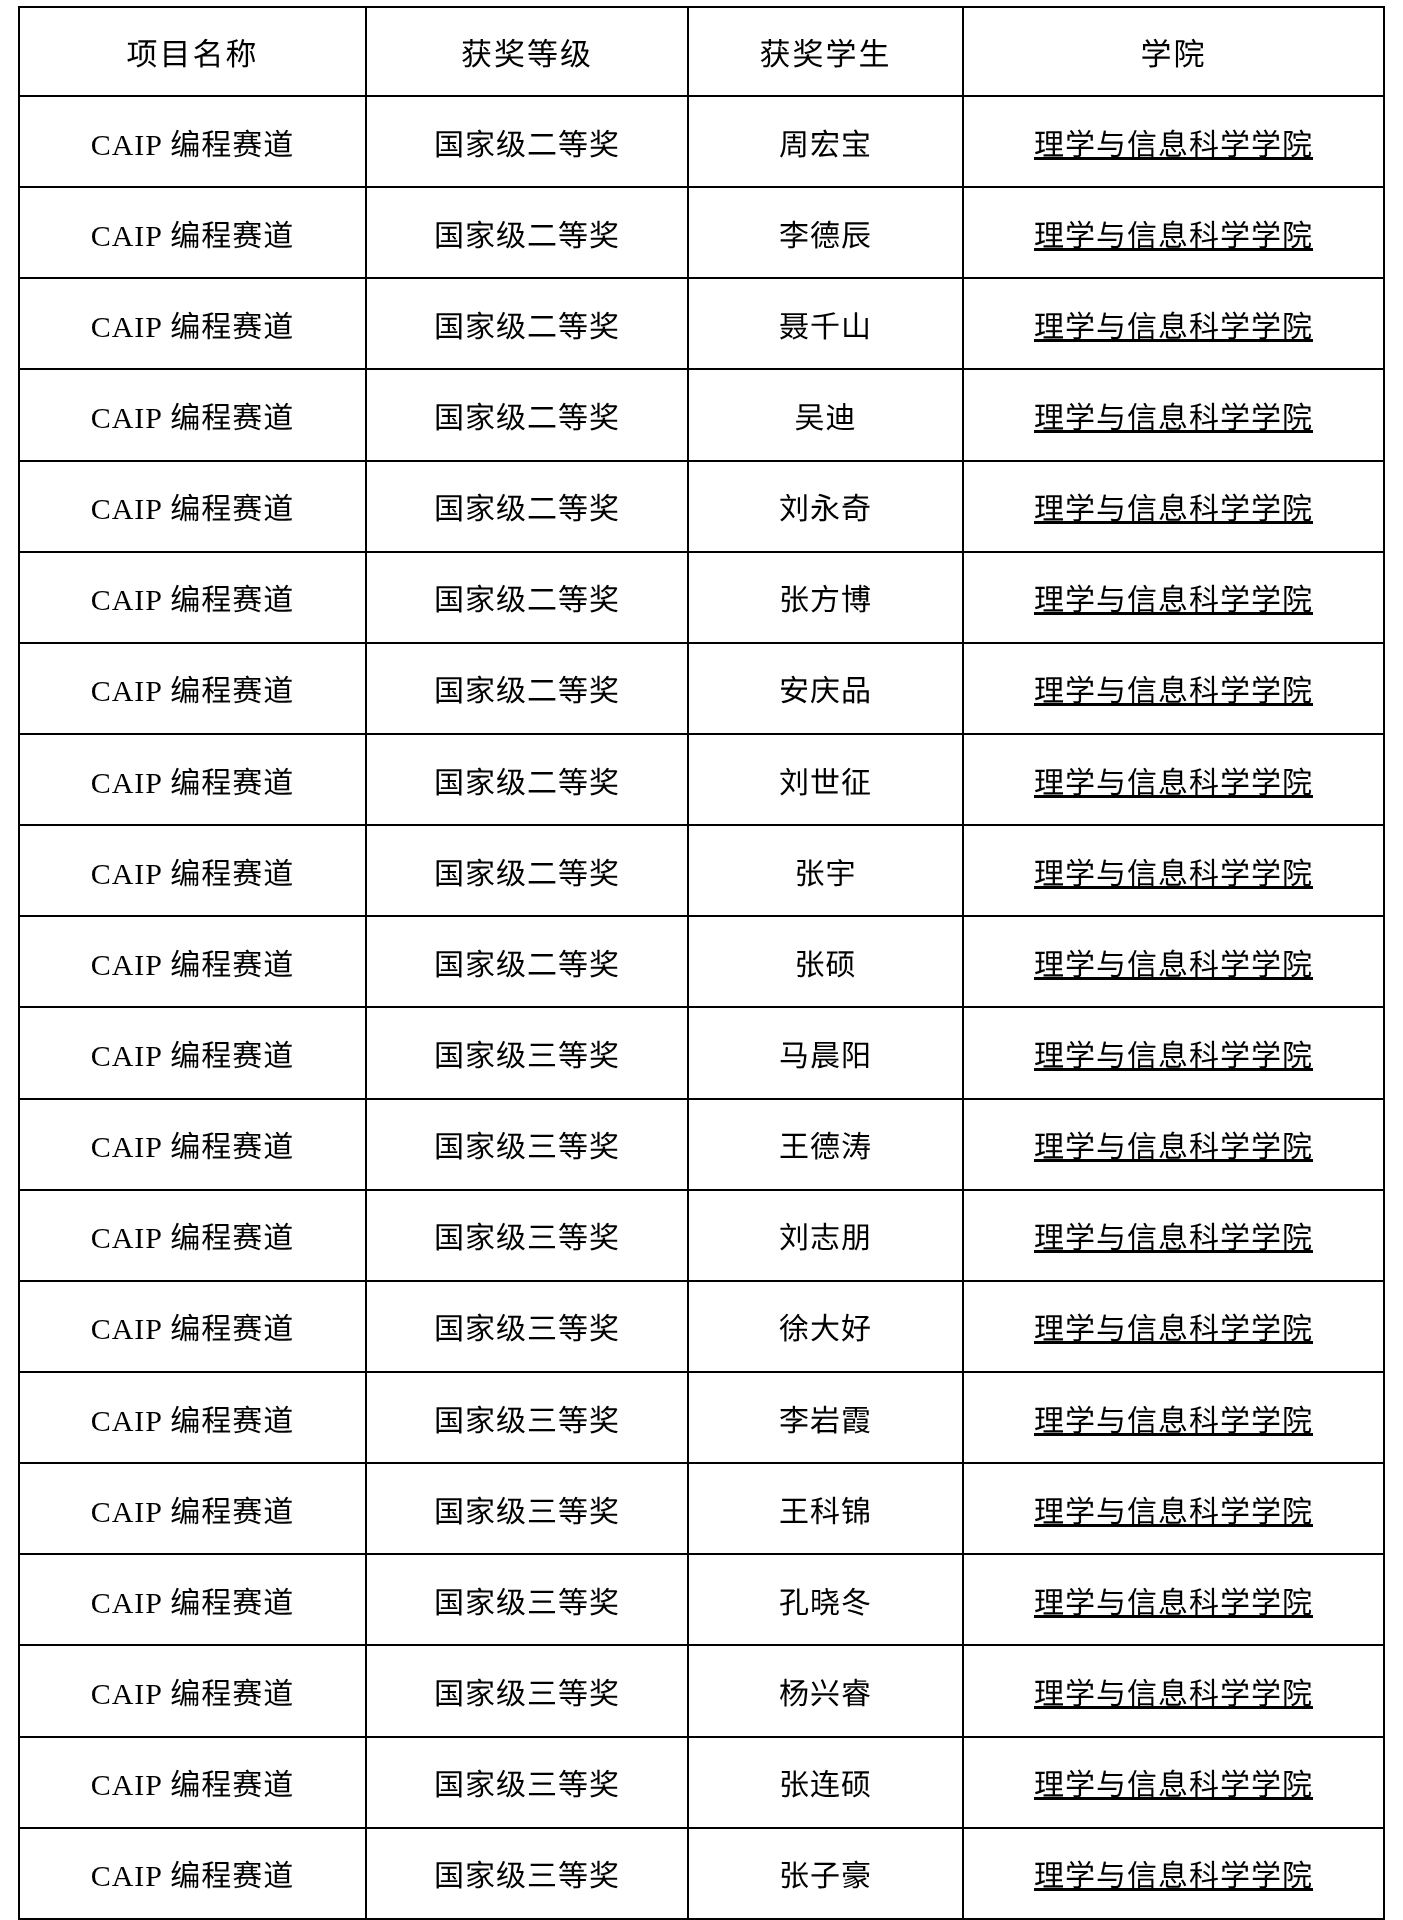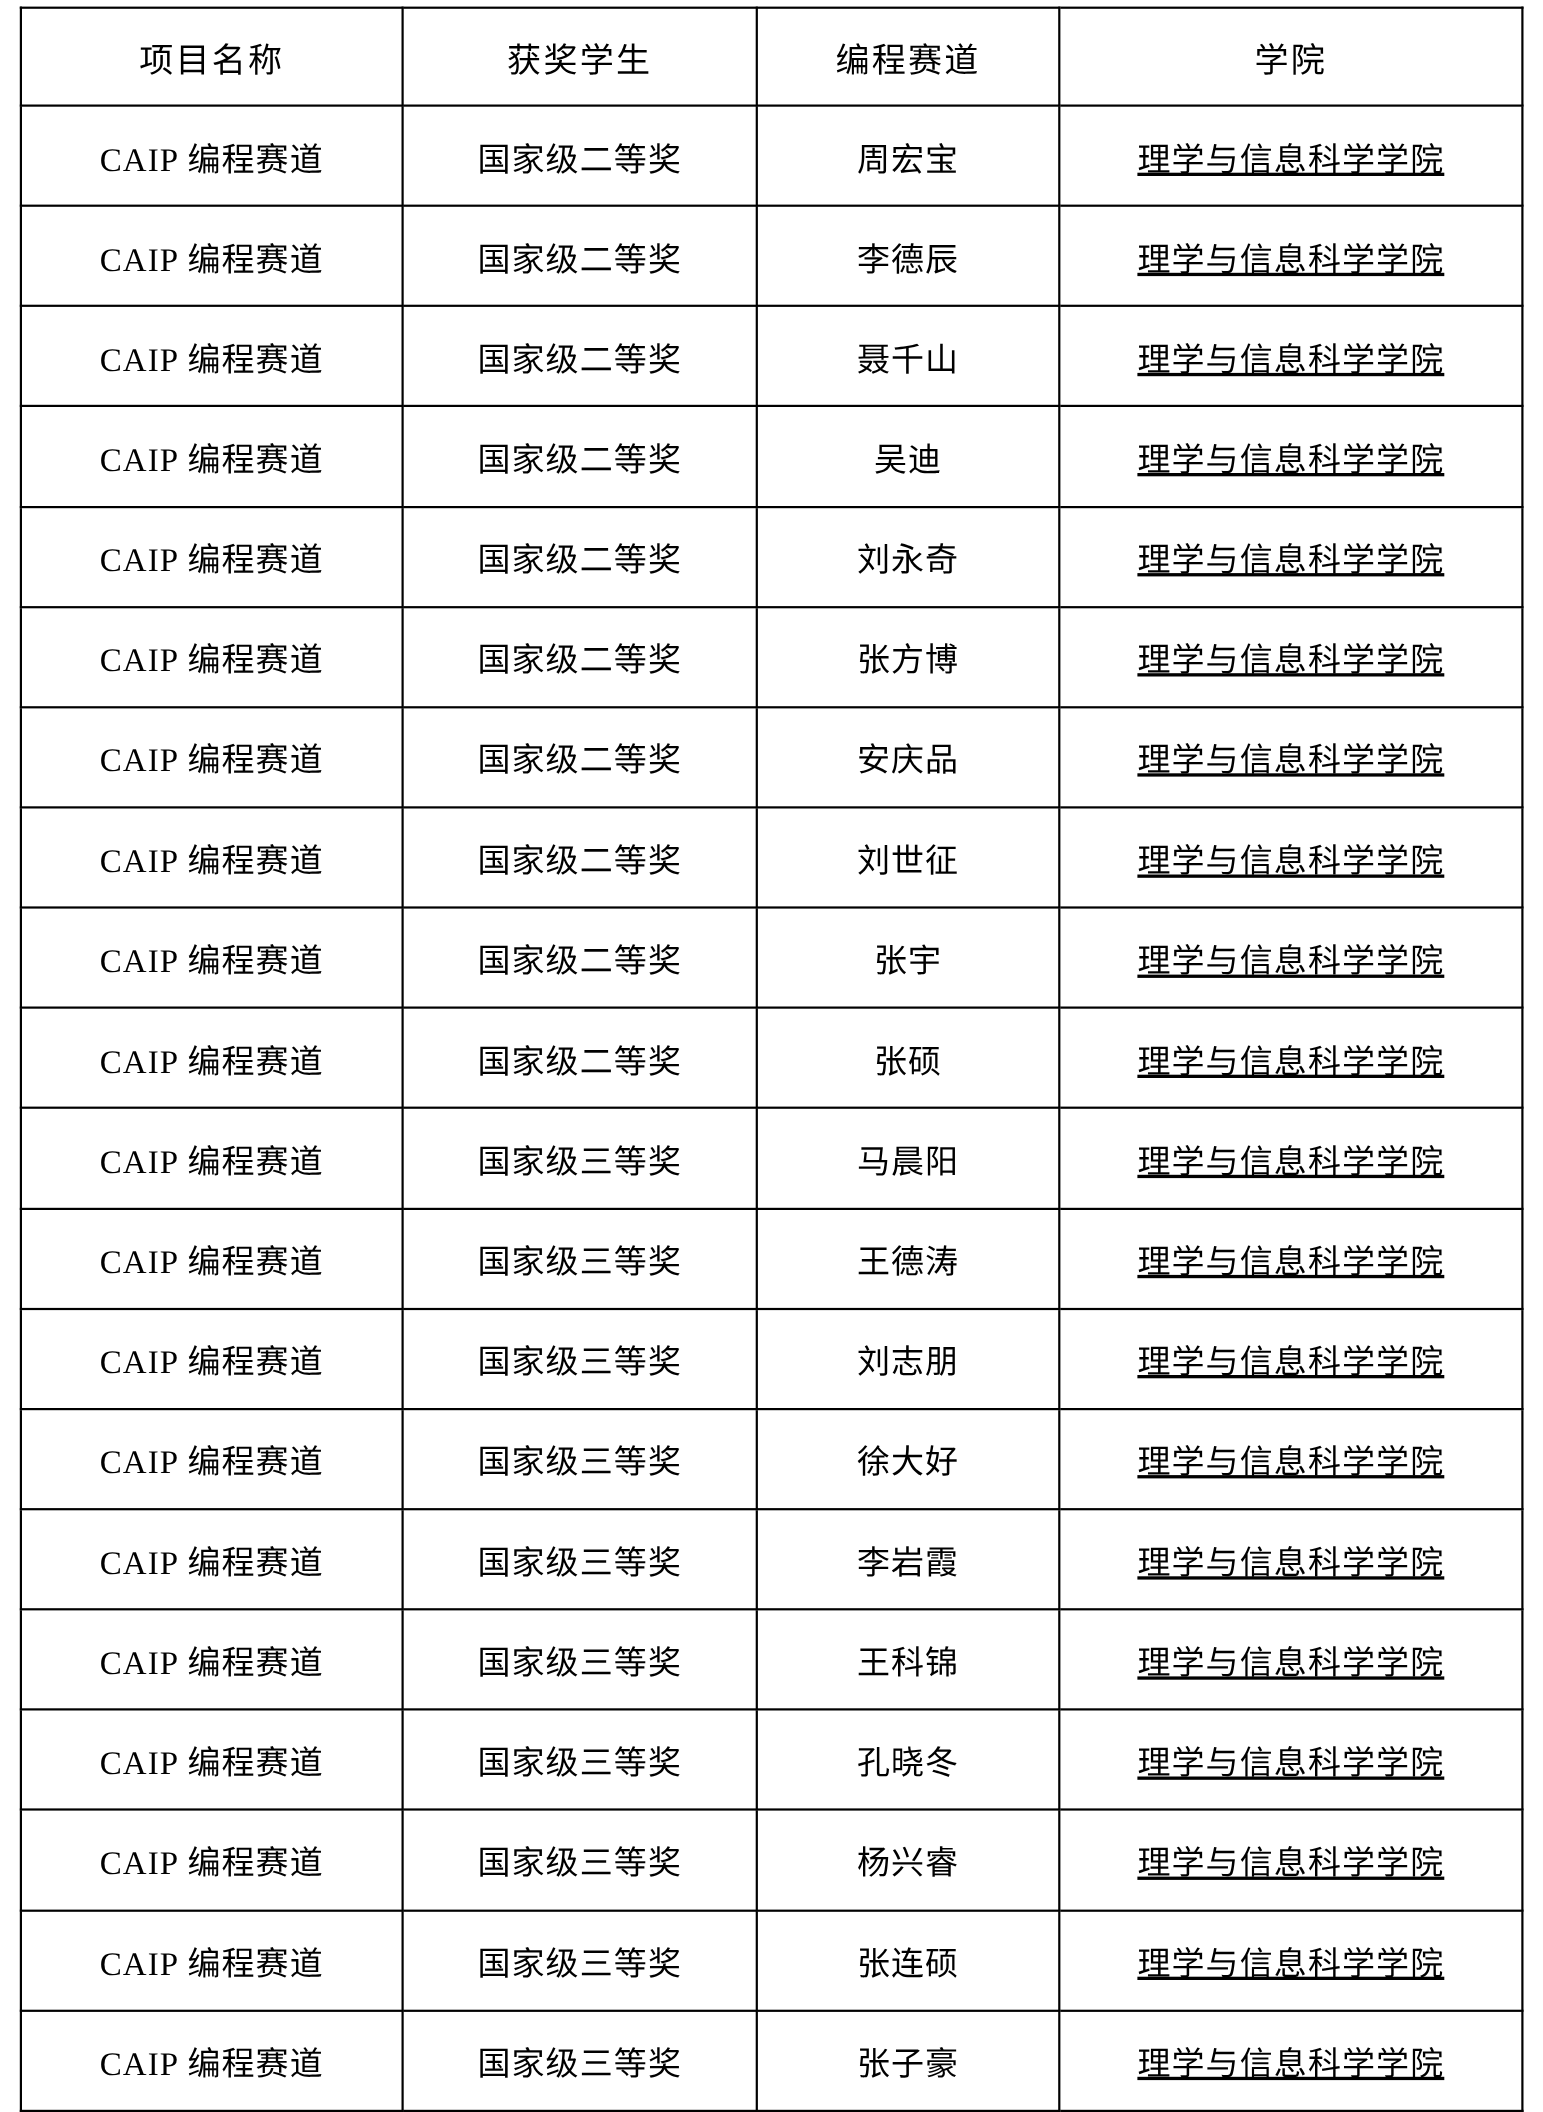--- a/index.html
+++ b/index.html
@@ -70,22 +70,22 @@
   <table class="award-table">
     <colgroup>
       <col class="c1">
       <col class="c2">
       <col class="c3">
       <col class="c4">
     </colgroup>
     <thead>
       <tr>
         <th>项目名称</th>
+        <th>获奖等级</th>
         <th>获奖学生</th>
-        <th>编程赛道</th>
         <th>学院</th>
       </tr>
     </thead>
     <tbody id="table-body">
         <tr>
           <td class="col-project">CAIP 编程赛道</td>
           <td class="col-level">国家级二等奖</td>
           <td class="col-student">周宏宝</td>
           <td class="col-college">理学与信息科学学院</td>
         </tr>

